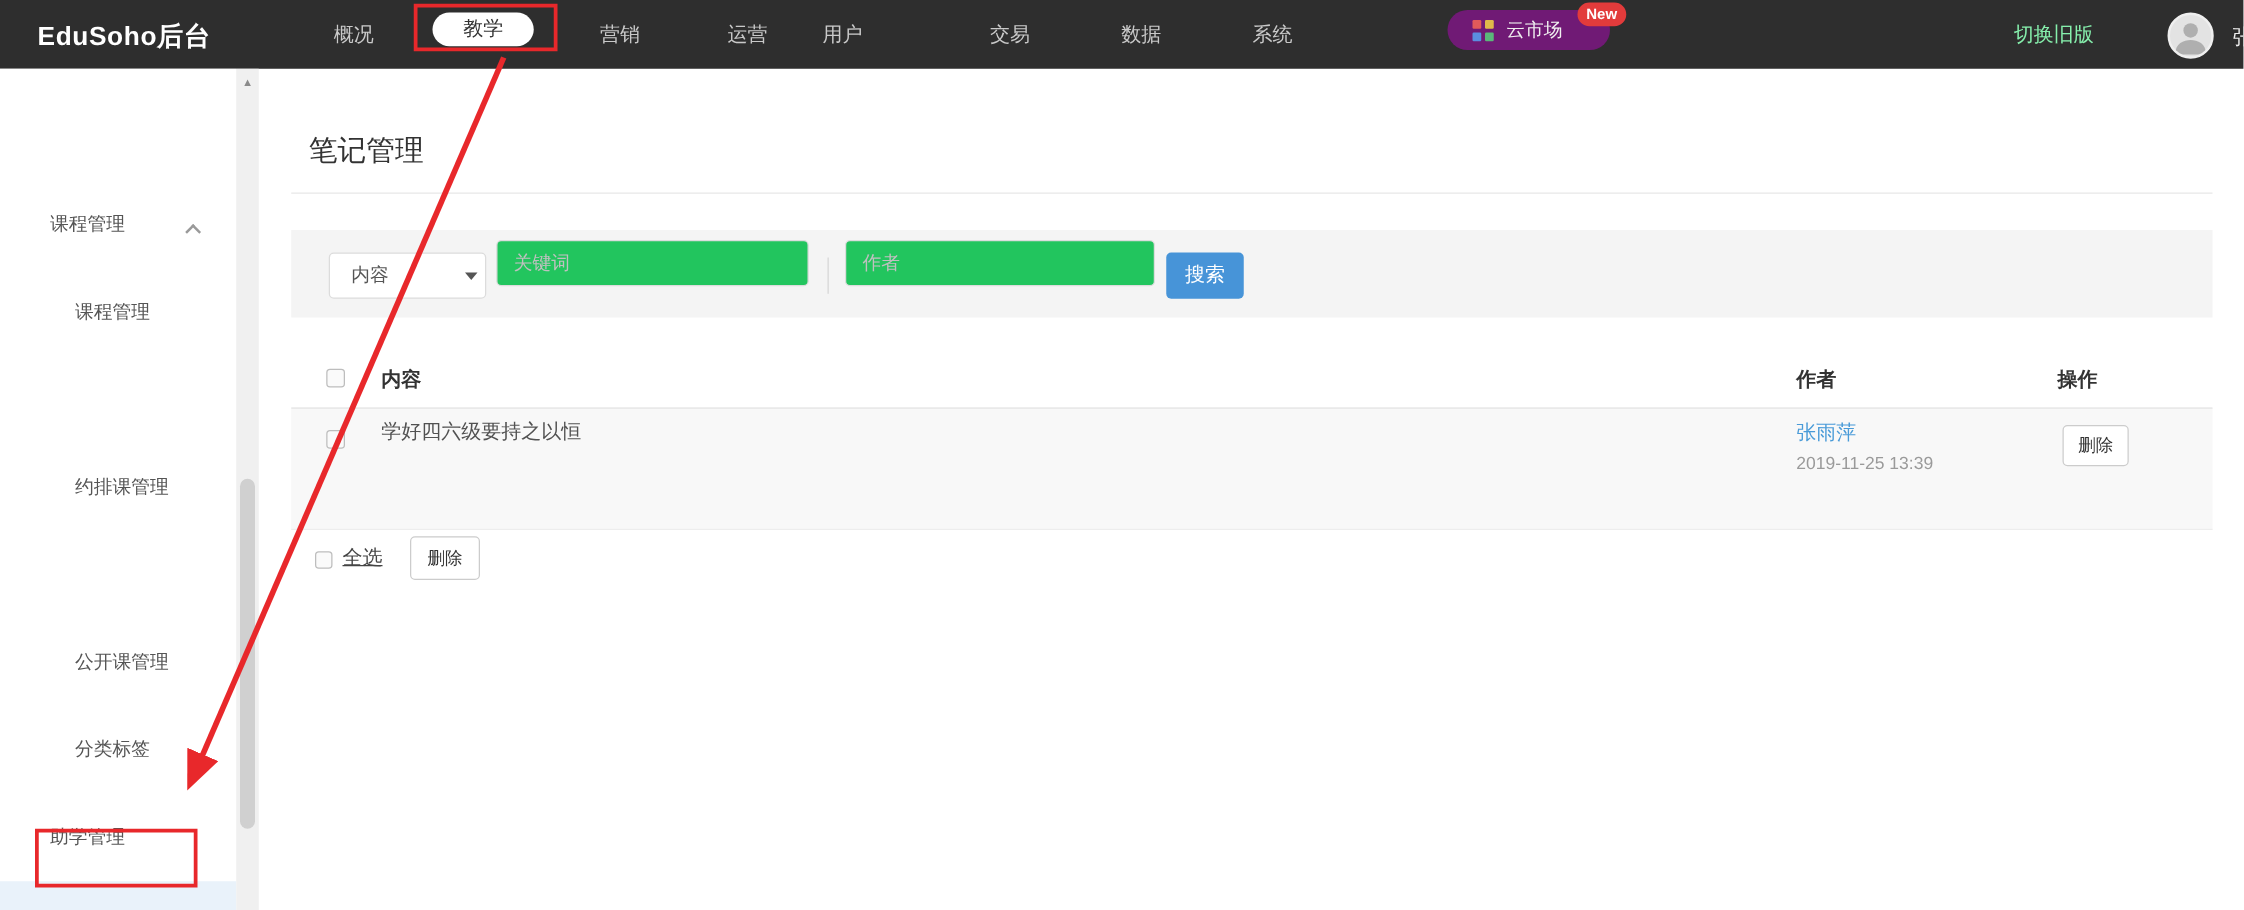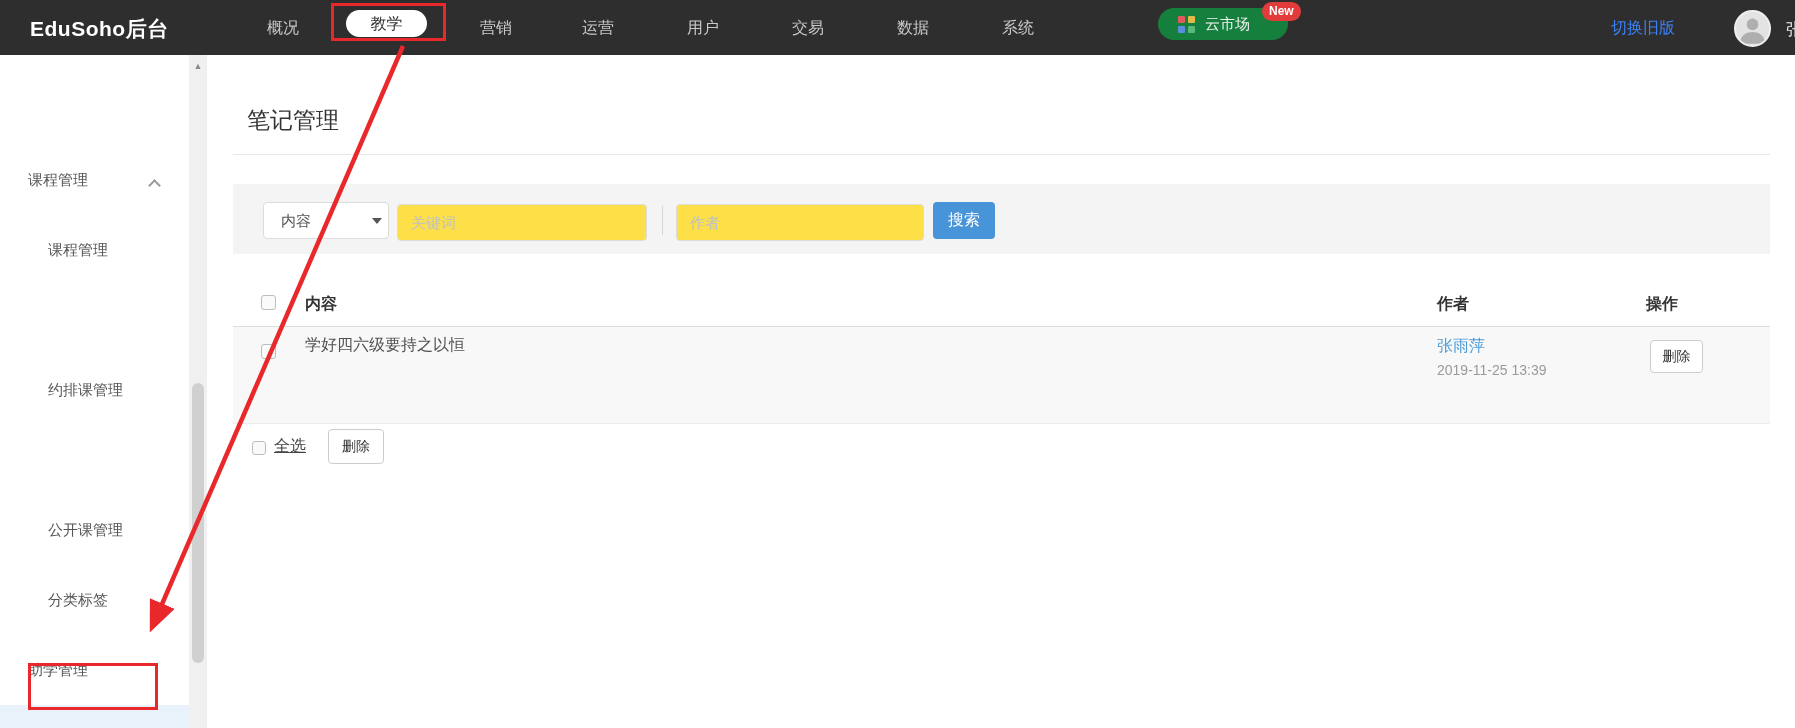--- a/index.html
+++ b/index.html
@@ -8,36 +8,36 @@
   .stage { position:relative; width:1795px; height:728px; overflow:hidden; background:#fff; }
   .abs { position:absolute; }
 
   
   .topbar { left:0; top:0; width:1795px; height:55px; background:#2e2e2e; }
   .logo { left:30px; top:15px; color:#ffffff; font-size:21px; font-weight:bold; letter-spacing:.5px; }
   .nav-item { top:18px; transform:translateX(-50%); color:#c9c9c9; font-size:16px; cursor:pointer; white-space:nowrap; }
   .nav-pill { left:346px; top:10px; width:81px; height:27px; background:#ffffff; border-radius:14px;
               color:#333; font-size:16px; text-align:center; line-height:27px; cursor:pointer; }
   .anno-box-top { left:331px; top:3px; width:115px; height:38px; border:3px solid #e8282b; z-index:40; pointer-events:none; }
-  .cloud-pill { left:1158px; top:8px; width:130px; height:32px; background:#15803d; border-radius:16px;
+  .cloud-pill { left:1158px; top:8px; width:130px; height:32px; background:#701a75; border-radius:16px;
                 display:flex; align-items:center; padding-left:20px; cursor:pointer; }
   .grid-icon { width:17px; height:17px; display:grid; grid-template-columns:7px 7px; grid-template-rows:7px 7px; gap:3px; }
   .grid-icon i { display:block; border-radius:1px; }
   .gi-tl { background:#e05a5a; } .gi-tr { background:#e0b94a; } .gi-bl { background:#5a8de0; } .gi-br { background:#5ab87a; }
   .cloud-label { color:#f0f0f0; font-size:15px; margin-left:10px; }
   .new-badge { left:1262px; top:2px; height:19px; background:#e23b3b; color:#fff; font-size:12px; font-weight:bold;
                border-radius:10px; padding:0 7px; line-height:19px; z-index:5; }
-  .switch-old { left:1611px; top:18px; color:#3b82f6; font-size:16px; cursor:pointer;text-align:center; }
+  .switch-old { left:1611px; top:18px; color:#86efac; font-size:16px; cursor:pointer;text-align:center; }
   .avatar { left:1734px; top:10px; width:37px; height:37px; border-radius:50%; background:#e3e3e3;
             border:2px solid #efefef; overflow:hidden; cursor:pointer; }
   .user-partial { left:1786px; top:18px; color:#eeeeee; font-size:17px; }
 
   
   .sidebar { left:0; top:55px; width:189px; height:673px; background:#ffffff; }
-  .side-item { left:0; width:189px; height:28px; line-height:28px; font-size:15px; color:#555; cursor:pointer; white-space:nowrap; }
+  .side-item { left:12px; width:189px; height:28px; line-height:28px; font-size:15px; color:#555; cursor:pointer; white-space:nowrap; }
   .side-parent { padding-left:28px; }
   .side-child { padding-left:48px; }
   .side-active { color:#4a90d9; }
   .active-row { left:0; top:650px; width:189px; height:70px; background:#e9f2fa; }
   .chevron-up { left:150px; top:126px; width:9px; height:9px; border-left:2px solid #9a9a9a; border-top:2px solid #9a9a9a;
                 transform:rotate(45deg); }
   .anno-box-side { left:28px; top:663px; width:130px; height:47px; border:3px solid #e8282b; z-index:40; pointer-events:none; }
 
   
   .scroll-track { left:189px; top:55px; width:18px; height:673px; background:#f0f0f0; }
@@ -46,21 +46,21 @@
 
   
   .page-title { left:247px; top:105px; font-size:23px; color:#333; }
   .title-divider { left:233px; top:154px; width:1537px; height:1px; background:#e7e7e7; }
 
   .filter-panel { left:233px; top:184px; width:1537px; height:70px; background:#f4f4f4; }
   .type-select { left:263px; top:202px; width:126px; height:37px; background:#fff; border:1px solid #dcdcdc; border-radius:4px;
                  font-size:15px; color:#555; line-height:35px; padding-left:17px; cursor:pointer; }
   .select-caret { left:372px; top:218px; width:0; height:0; border-left:5px solid transparent; border-right:5px solid transparent;
                   border-top:6px solid #555; }
-  .txt-input { top:204px; height:37px; background:#fde047; border:1px solid #dcdcdc; border-radius:4px; font-size:15px;
+  .txt-input { top:192px; height:37px; background:#22c55e; border:1px solid #dcdcdc; border-radius:4px; font-size:15px;
                color:#555; padding:0 13px; font-family:inherit; outline:none; }
   .txt-input::placeholder { color:#c0c0c0; }
   .kw-input { left:397px; width:250px; }
   .vdivider { left:662px; top:206px; width:1px; height:29px; background:#d5d5d5; }
   .author-input { left:676px; width:248px; }
   .search-btn { left:933px; top:202px; width:62px; height:37px; background:#4794d8; border:none; border-radius:4px;
                 color:#fff; font-size:16px; cursor:pointer; font-family:inherit; }
 
   .checkbox { width:15px; height:15px; background:#fafafa; border:1px solid #bdbdbd; border-radius:3px; cursor:pointer; }
   .th { top:294px; font-size:16px; font-weight:bold; color:#333; }
@@ -86,21 +86,21 @@
 
 <div class="stage">
 
   <div class="abs topbar">
     <div class="abs logo">EduSoho后台</div>
 
     <div class="abs nav-item" style="left:283px">概况</div>
     <div class="abs nav-pill">教学</div>
     <div class="abs nav-item" style="left:496px">营销</div>
     <div class="abs nav-item" style="left:598px">运营</div>
-    <div class="abs nav-item" style="left:703px">用户</div>
+    <div class="abs nav-item" style="left:674px">用户</div>
     <div class="abs nav-item" style="left:808px">交易</div>
     <div class="abs nav-item" style="left:913px">数据</div>
     <div class="abs nav-item" style="left:1018px">系统</div>
 
     <div class="abs cloud-pill">
       <span class="grid-icon">
         <i class="gi-tl"></i>
           <i class="gi-tr"></i>
           <i class="gi-bl"></i>
           <i class="gi-br"></i>

